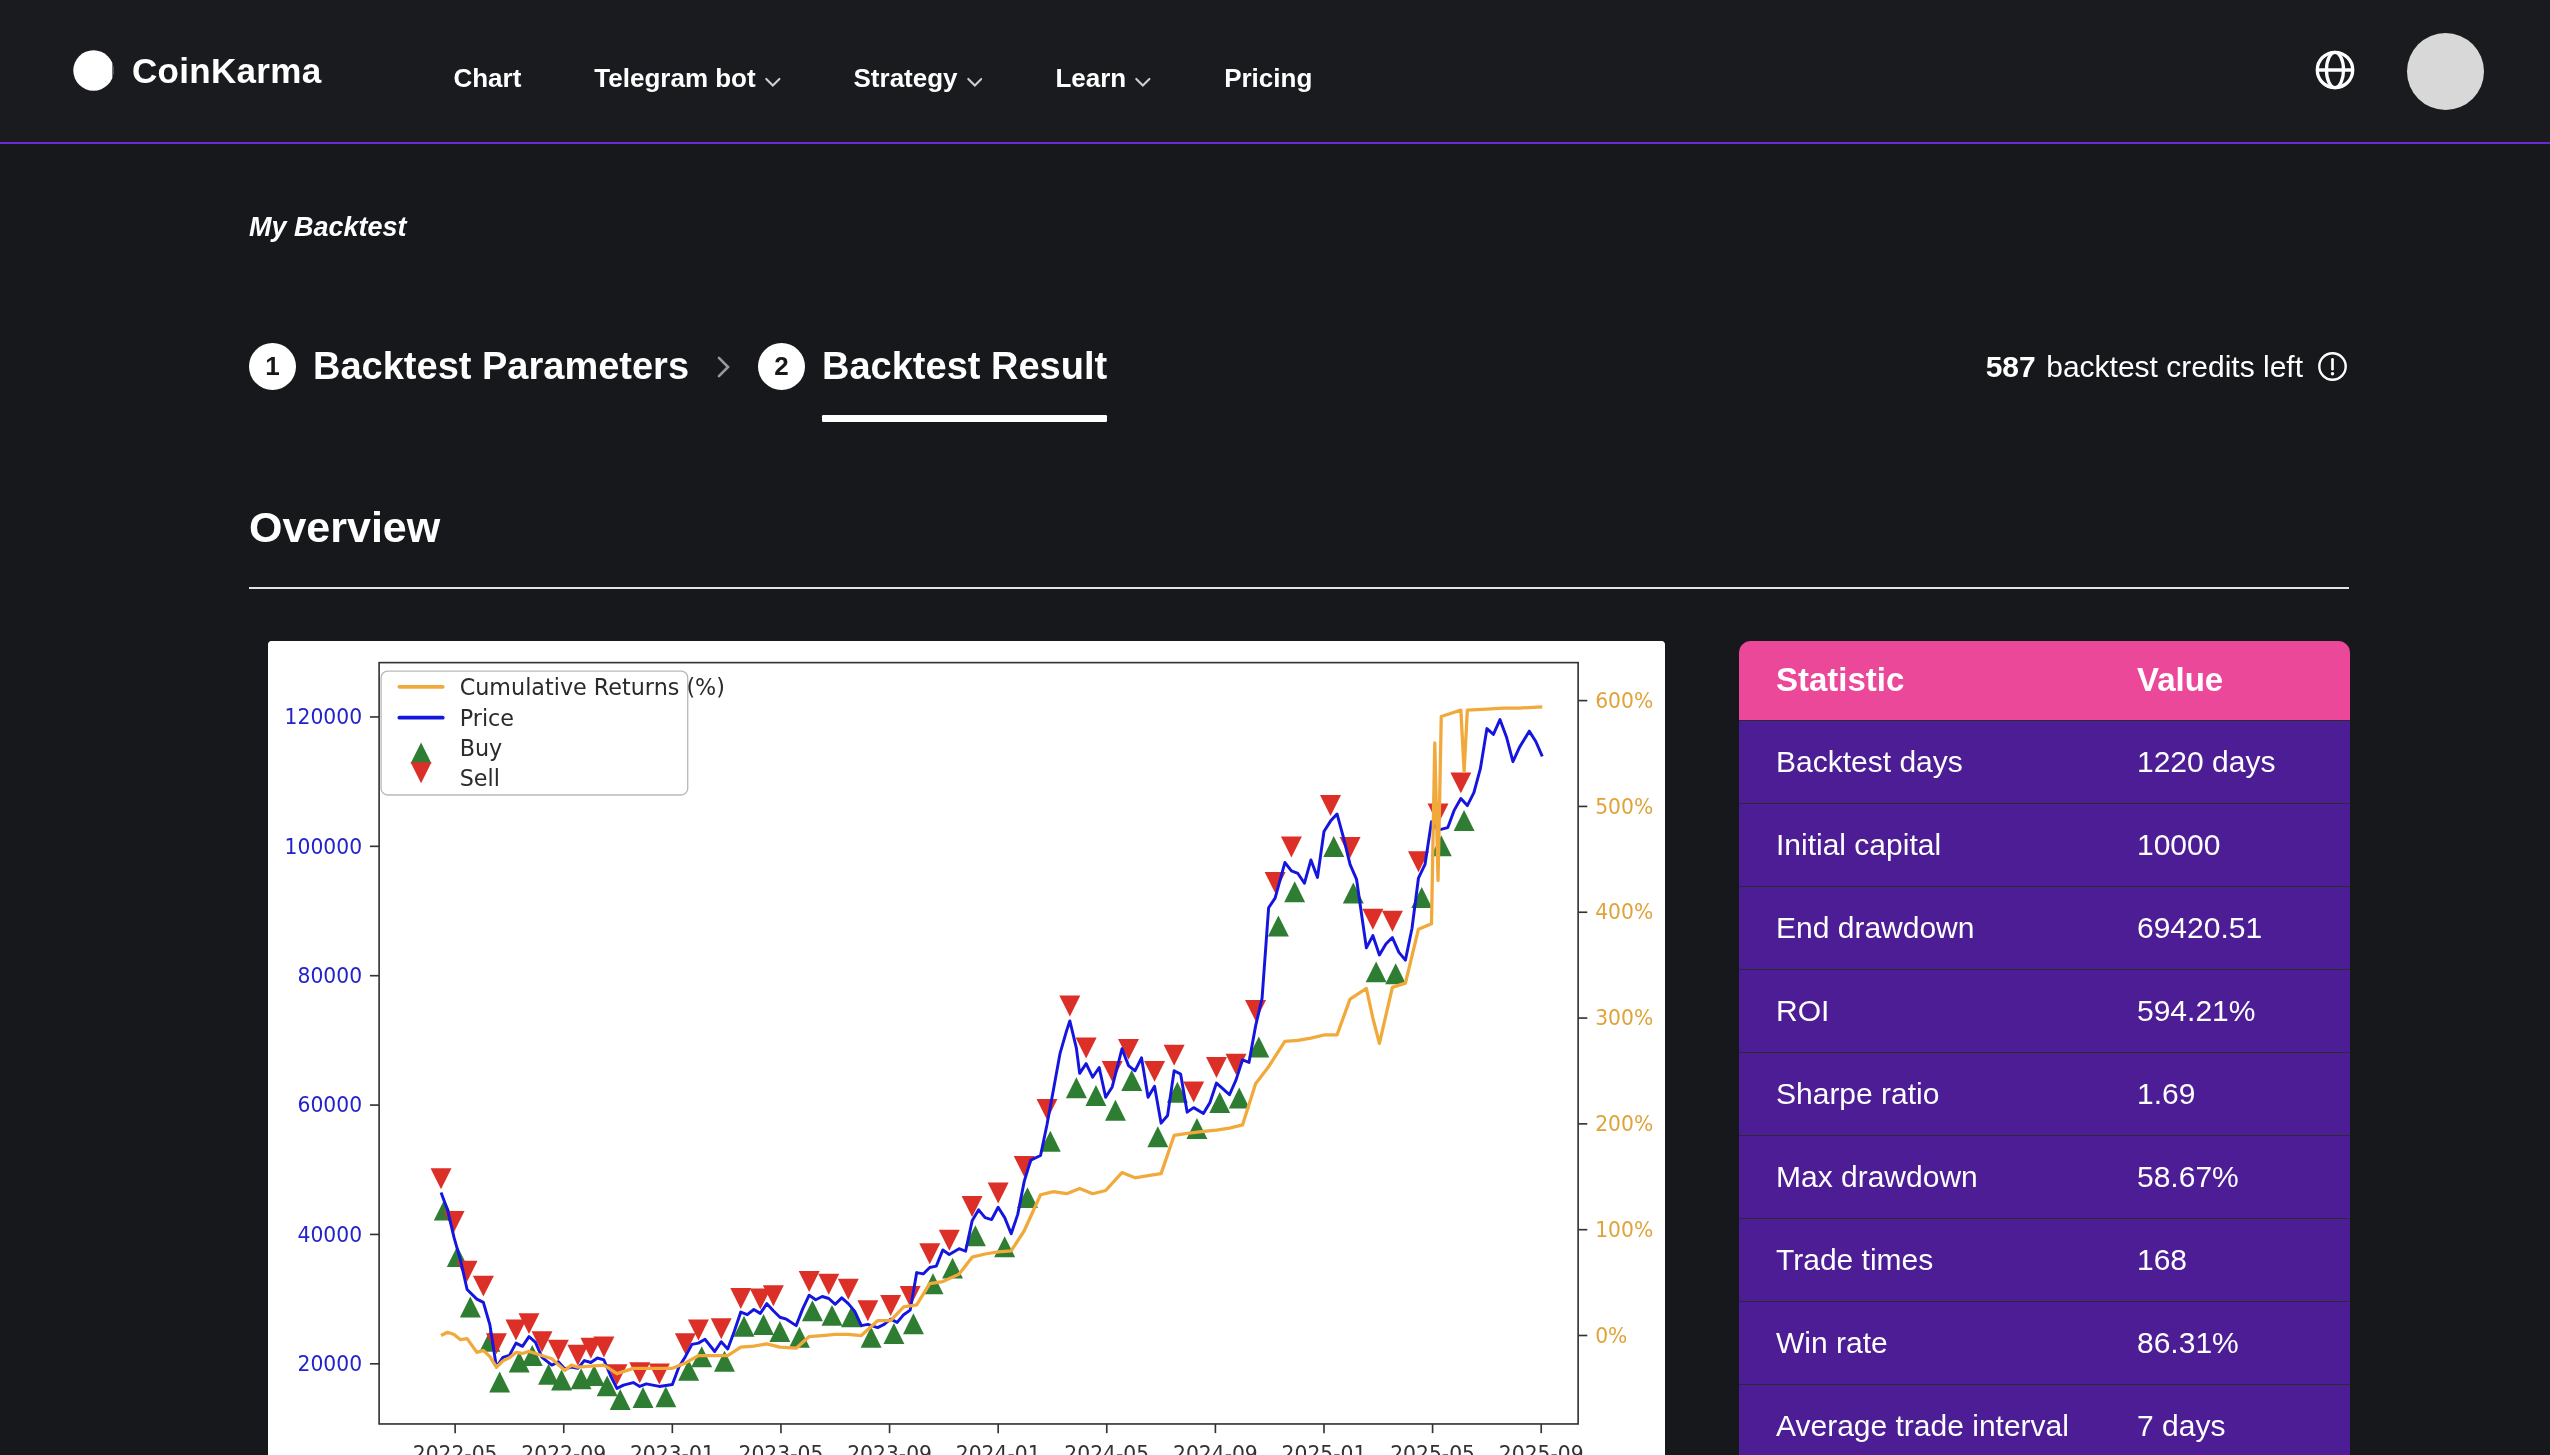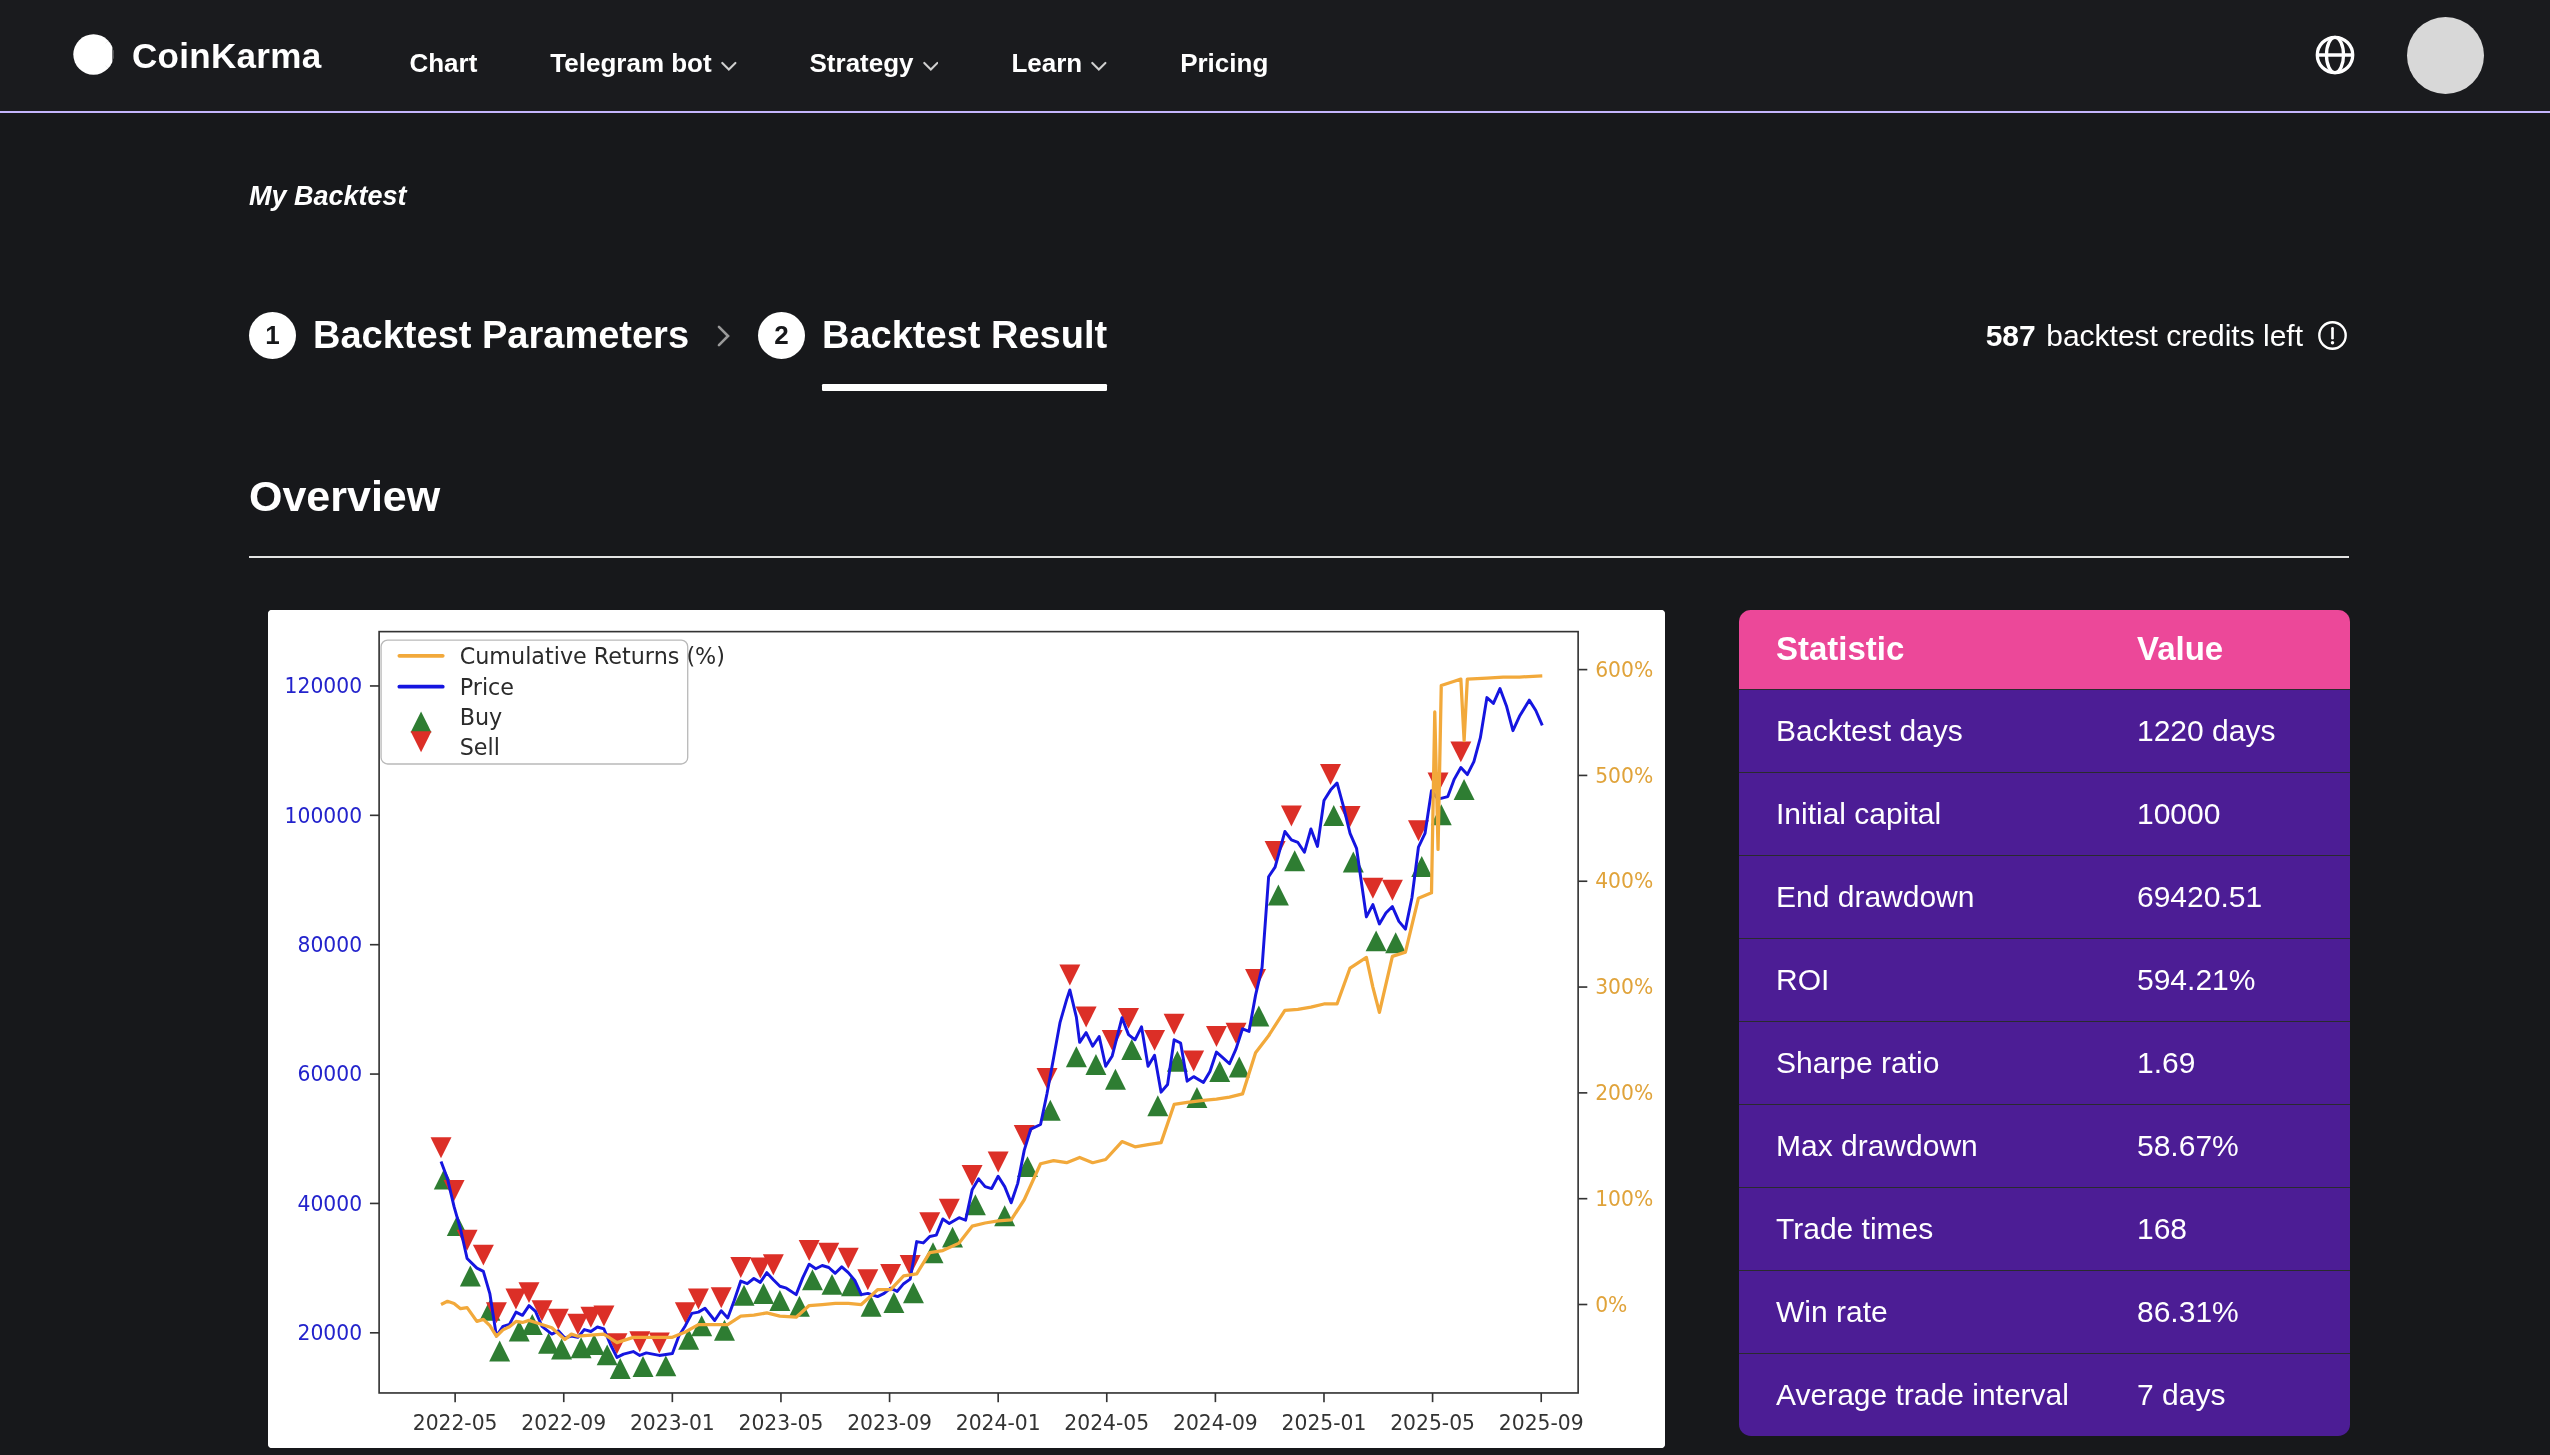--- a/index.html
+++ b/index.html
@@ -1,21 +1,21 @@
 <!DOCTYPE html>
 <html style="font-size:10.5px"><head>
 <meta charset="utf-8">
 <style>
   * { margin:0; padding:0; box-sizing:border-box; }
   html,body { width:2550px; height:1455px; overflow:hidden; background:#17181b;
     font-family:"Liberation Sans", sans-serif; color:#fff; }
 
   
-  .navbar { height:113px; background:#1a1b1e; border-bottom:2px solid #c4b5fd;
-    display:flex; align-items:center; padding:0 66px 0 72px; }
+  .navbar { height:144px; background:#1a1b1e; border-bottom:2px solid #6d28d9;
+    display:flex; align-items:center; padding:0 66px 0 72px;gap:44px; }
   .brand { display:flex; align-items:center; cursor:pointer; }
   .brand-name { font-size:35px; font-weight:bold; margin-left:17px; letter-spacing:0.3px; }
   .nav-links { display:flex; align-items:center; margin-left:88px; gap:73px;margin-top:15px; }
   .nav-link { display:flex; align-items:center; font-size:26px; font-weight:600;
     color:#fff; text-decoration:none; cursor:pointer; white-space:nowrap; }
   .nav-link .chev { margin-left:9.2px; }
   .nav-right { margin-left:auto; display:flex; align-items:center; }
   .avatar { width:77px; height:77px; border-radius:50%; background:#d8d8d8; margin-left:51px; }
 
   

